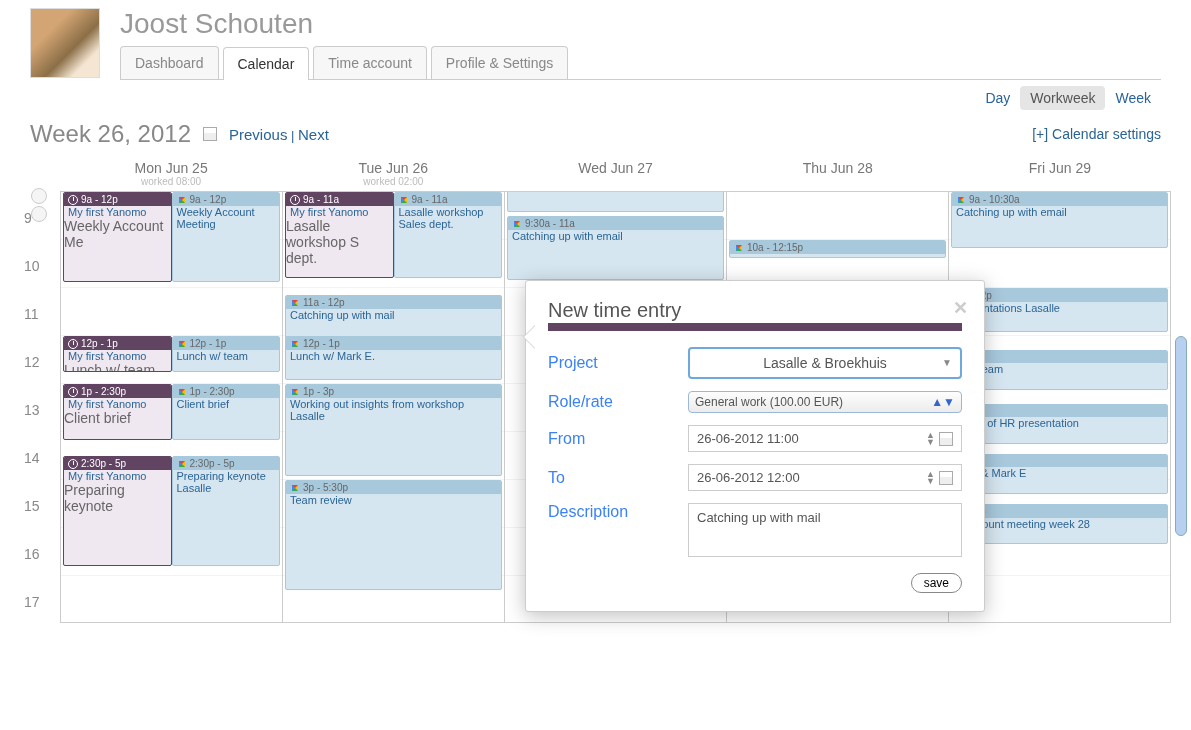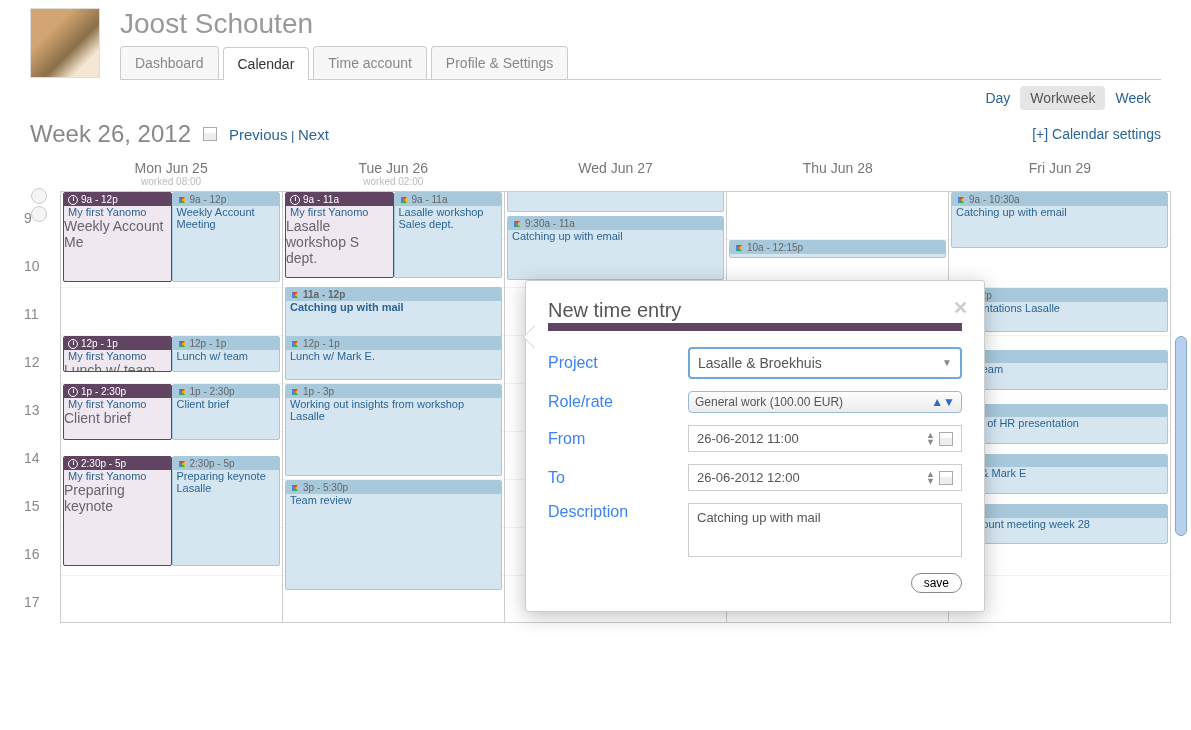--- a/index.html
+++ b/index.html
@@ -54,21 +54,21 @@
 .ical-ico::before{content:"";position:absolute;top:0;left:0;right:0;height:8px;background:#d33;border-radius:3px 3px 0 0;}
 .ical-ico::after{content:"17";position:absolute;top:10px;left:0;right:0;text-align:center;font-size:12px;color:#333;}
 .modal { position:absolute; left:525px; top:280px; width:460px; background:#fff; border:1px solid #ccc; box-shadow:0 4px 20px rgba(0,0,0,0.25); border-radius:3px; padding:18px 22px;}
 .modal::before { content:""; position:absolute; left:-14px; top:44px; border:12px solid transparent; border-right-color:#fff; filter:drop-shadow(-1px 0 0 #ccc);}
 .modal-title { font-size:20px; color:#555; margin-bottom:1px;}
 .modal-close { position:absolute; right:16px; top:16px; color:#ccc; font-size:18px; cursor:pointer; font-weight:bold;}
 .modal-bar { height:8px; background:#604462; margin-bottom:16px;}
 .form-row { display:flex; align-items:center; margin-bottom:12px;}
 .form-label { width:140px; color:#3b82f6; font-size:16px;}
 .form-ctrl { flex:1; }
-.combo { width:100%; border:2px solid #6fa8dc; border-radius:4px; padding:6px 8px; font-size:14px; background:#fff; position:relative;}
+.combo { width:100%; border:2px solid #6fa8dc; border-radius:4px; padding:6px 8px; font-size:14px; background:#fff; position:relative;text-align:center;}
 .combo::after{content:"▼";position:absolute;right:8px;top:8px;font-size:10px;color:#888;}
 .sel { width:100%; border:1px solid #9cb8d8; border-radius:4px; padding:3px 6px; font-size:12px; background:linear-gradient(#fdfdfd,#ececec);}
 .date-inp { width:100%; border:1px solid #ccc; padding:5px 8px; font-size:13px; display:flex; justify-content:space-between;align-items:center;}
 .date-ctrl{display:flex;gap:4px;align-items:center;}
 .spin{font-size:9px;color:#888;line-height:7px;}
 .desc-inp { width:100%; border:1px solid #ccc; padding:6px 8px; font-size:13px; height:54px; resize:both;}
 .save-btn { float:right; border:1px solid #888; border-radius:10px; padding:2px 12px; font-size:12px; background:#fff; cursor:pointer; margin-top:4px;}
 </style>
 </head>
 <body>
@@ -218,21 +218,21 @@
           <div class="ev-title">My first Yanomo</div>
           <div class="ev-sub">Lasalle workshop S dept.</div>
         </div>
         <div class="ev blue half-r" style="top: 0px; height: 86px;">
           <div class="ev-time">
             <span class="tri-ico"></span>
             <span>9a - 11a</span>
           </div>
           <div class="ev-title">Lasalle workshop Sales dept.</div>
         </div>
-        <div class="ev blue " style="top: 95px; height: 61px; font-weight: bold;">
+        <div class="ev blue " style="top: 103px; height: 61px;">
           <div class="ev-time">
             <span class="tri-ico"></span>
             <span>11a - 12p</span>
           </div>
           <div class="ev-title">Catching up with mail</div>
         </div>
         <div class="ev blue " style="top: 144px; height: 44px;">
           <div class="ev-time">
             <span class="tri-ico"></span>
             <span>12p - 1p</span>

